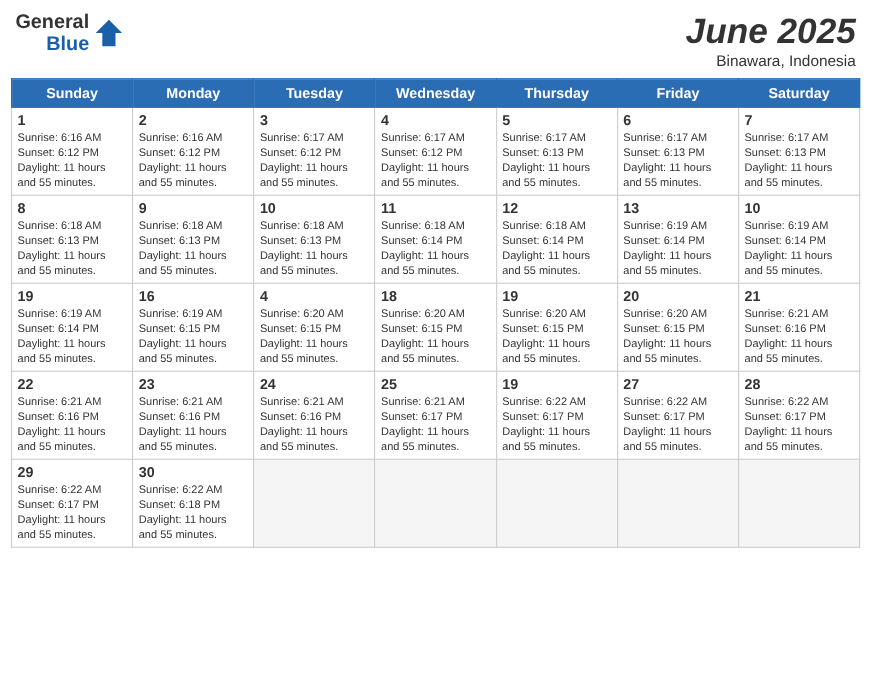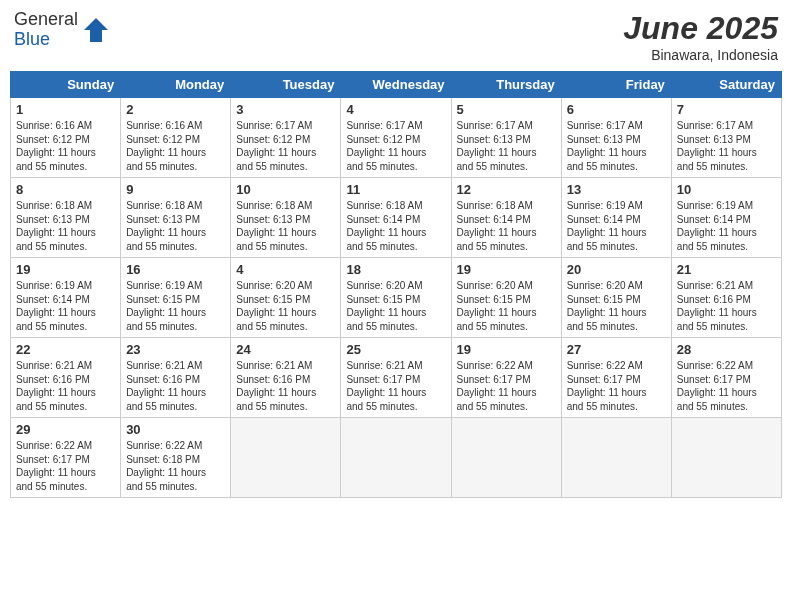--- a/index.html
+++ b/index.html
@@ -21,27 +21,28 @@
       display: flex;
       align-items: center;
     }
     .logo-text {
       display: flex;
       flex-direction: column;
       line-height: 1.1;
     }
     .logo-general {
       font-size: 18px;
-      font-weight: normal;
+      font-weight: bold;
       color: #333;
     }
     .logo-blue {
       font-size: 18px;
-      font-weight: normal;
+      font-weight: bold;
       color: #1a5fa8;
+      text-align: right;
     }
     .logo-icon {
       width: 28px;
       height: 28px;
       margin-left: 4px;
     }
     .title-block {
       text-align: right;
     }
     .month-title {
@@ -55,21 +56,21 @@
       color: #333;
     }
     .calendar {
       width: 100%;
       border-collapse: collapse;
       border: 1px solid #ccc;
     }
     .calendar th {
       background: #2a6db5;
       color: #fff;
-      text-align: right;
+      text-align: center;
       padding: 5px 6px;
       font-size: 13px;
       font-weight: bold;
       border: 1px solid #2a6db5;
     }
     .calendar td {
       vertical-align: top;
       padding: 4px 5px;
       border: 1px solid #ccc;
       width: calc(100% / 7);

